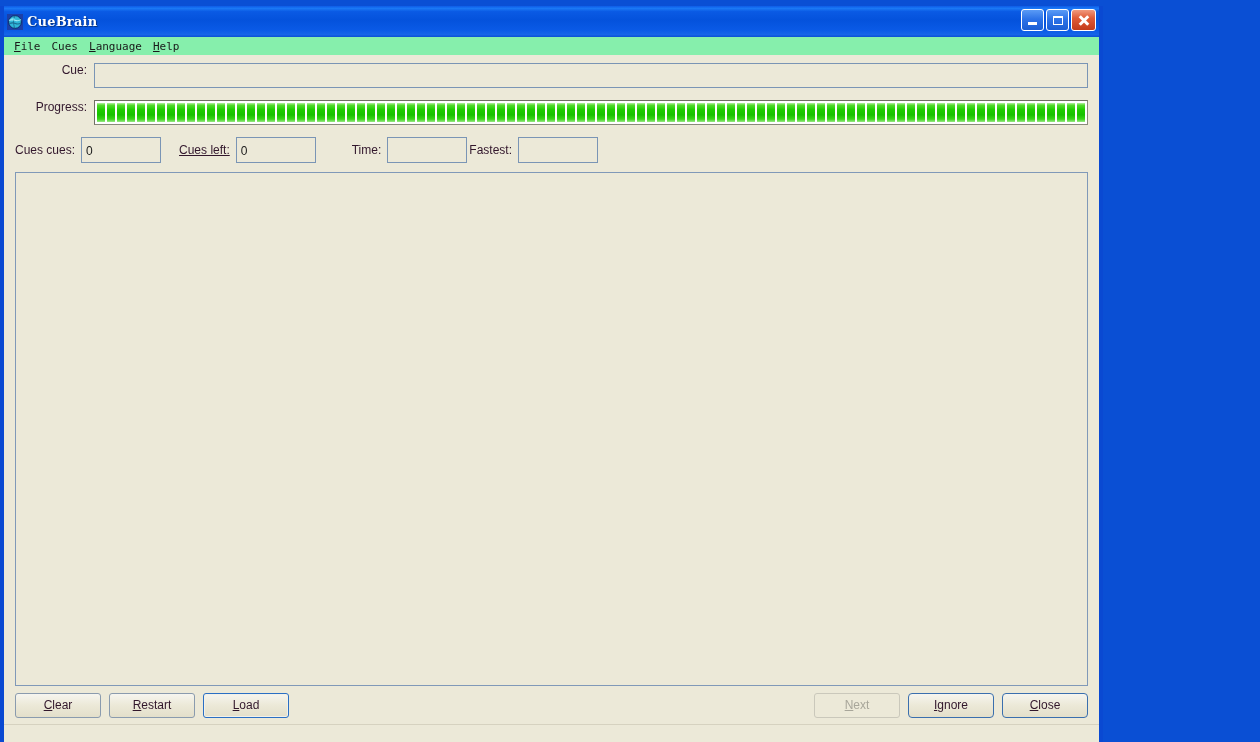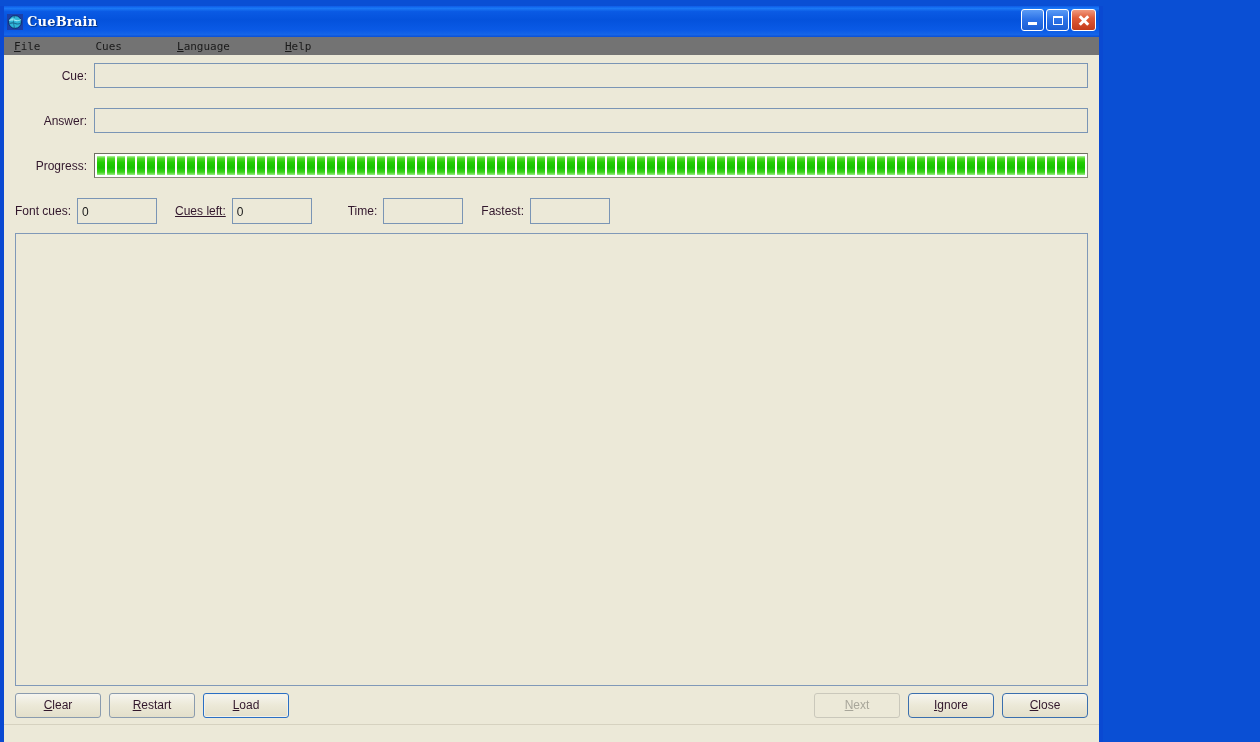--- a/index.html
+++ b/index.html
@@ -124,46 +124,45 @@
     background: #ECE9D8;
     display: flex;
     flex-direction: column;
     min-height: 0;
   }
 
   
   .menubar {
     flex: 0 0 18px;
     height: 18px;
-    background: #737373;
+    background: #86efac;
     display: flex;
     align-items: center;
     padding-left: 6px;
     box-sizing: border-box;
-    gap: 44px;
   }
   .menu-item {
     font-family: "DejaVu Sans Mono", monospace;
     font-size: 11px;
     color: #1a1a1a;
     padding: 1px 7px 1px 4px;
     cursor: default;
     white-space: nowrap;
   }
   .menu-item u { text-decoration: underline; }
 
   
   .form-area {
     padding: 8px 11px 0 11px;
     box-sizing: border-box;
   }
   .form-row {
     display: flex;
-    align-items: center;
-    margin-bottom: 20px;
+    align-items: flex-start;
+    margin-bottom: 12px;
   }
   .lbl {
     font-size: 12px;
     color: #32172c;
     text-align: right;
     white-space: nowrap;
     flex: 0 0 auto;
   }
   .lbl-fixed { width: 72px; margin-right: 7px; }
 
@@ -346,24 +345,20 @@
       <div class="menu-item"><u>H</u>elp</div>
     </div>
 
     <div class="form-area">
 
       <div class="form-row">
         <div class="lbl lbl-fixed">Cue:</div>
         <input class="tfield wide" type="text" value="" style="">
       </div>
 
-      <div class="form-row">
-        <div class="lbl lbl-fixed">Answer:</div>
-        <input class="tfield wide" type="text" value="" style="">
-      </div>
 
       <div class="form-row">
         <div class="lbl lbl-fixed">Progress:</div>
         <div class="progress-outer" id="progressbar">
             <div class="pchunk"></div>
             <div class="pchunk"></div>
             <div class="pchunk"></div>
             <div class="pchunk"></div>
             <div class="pchunk"></div>
             <div class="pchunk"></div>
@@ -473,30 +468,30 @@
             <div class="pchunk"></div>
             <div class="pchunk"></div>
             <div class="pchunk"></div>
             <div class="pchunk"></div>
             <div class="pchunk"></div>
             <div class="pchunk"></div>
           </div>
       </div>
 
       <div class="counters">
-        <div class="counter-lbl">Font cues:</div>
+        <div class="counter-lbl">Cues cues:</div>
         <input class="cfield w1" type="text" value="0" style="">
 
         <div class="counter-lbl" style="margin-left:18px;text-decoration:underline;">Cues left:</div>
         <input class="cfield w1" type="text" value="0" style="">
 
         <div class="counter-lbl" style="margin-left:36px;">Time:</div>
         <input class="cfield w1" type="text" value="" style="">
 
-        <div class="counter-lbl" style="margin-left:18px;">Fastest:</div>
+        <div class="counter-lbl" style="margin-left:2px;">Fastest:</div>
         <input class="cfield w1" type="text" value="" style="">
       </div>
     </div>
 
     <div class="content-panel"></div>
 
     <div class="buttonbar">
       <button class="btn"><u>C</u>lear</button>
       <button class="btn"><u>R</u>estart</button>
       <button class="btn default"><u>L</u>oad</button>

